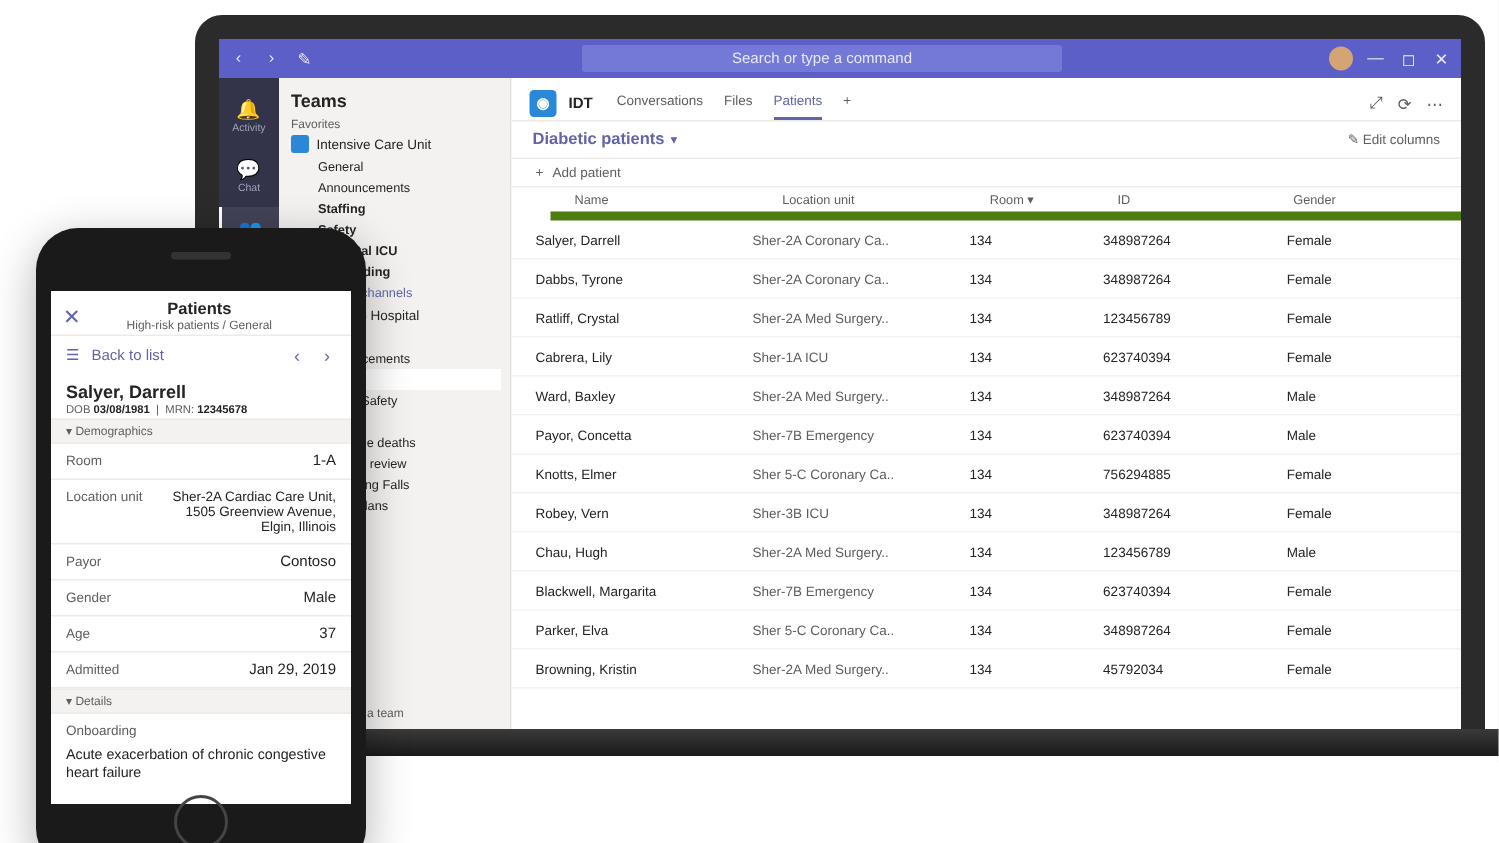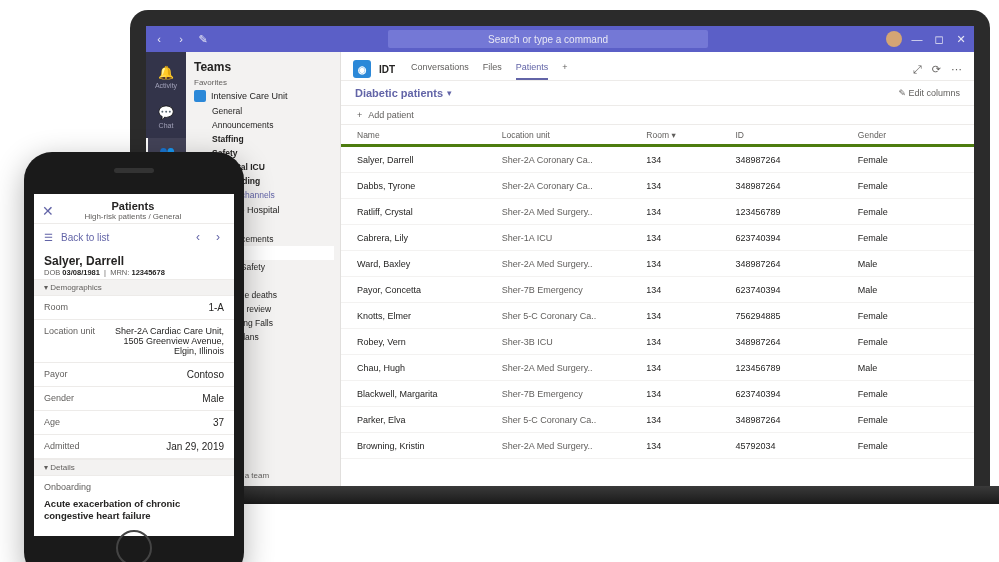--- a/index.html
+++ b/index.html
@@ -56,21 +56,21 @@
 .subhead .title { color:#6264a7; font-size: 11px; font-weight: 600; }
 .subhead .chev { color:#6264a7; font-size:9px; margin-left:4px;}
 .subhead .spacer { flex:1; }
 .subhead .edit { font-size: 9px; color:#605e5c; cursor:pointer;}
 
 .addrow { display:flex; align-items:center; gap:6px; padding: 4px 16px; border-bottom:1px solid #edebe9; border-top:1px solid #edebe9; color:#605e5c; font-size:9px; cursor:pointer;}
 
 
 .table { flex:1; overflow:auto; }
 .thead, .trow { display:grid; grid-template-columns: 1.3fr 1.3fr .8fr 1.1fr .9fr; padding: 0 16px; align-items:center;}
-.thead { height:22px; font-size:8.5px; color:#605e5c; border-bottom:3px solid #4d7c0f; }
+.thead { height:22px; font-size:8.5px; color:#605e5c; border-bottom:6px solid #4d7c0f;margin-left:26px; }
 .thead > div { cursor:pointer; }
 .trow { height: 26px; font-size: 9px; color:#252423; border-bottom:1px solid #f3f2f1;}
 
 
 .phone { position:absolute; left: 24px; top: 152px; width: 220px; height: 428px; background:#1a1a1a; border-radius: 28px; padding: 42px 10px 44px; box-shadow: 0 8px 30px rgba(0,0,0,.3); }
 .phone::before { content:""; position:absolute; top:16px; left:50%; transform:translateX(-50%); width:40px; height:5px; background:#333; border-radius:3px;}
 .phone::after { content:""; position:absolute; bottom:14px; left:50%; transform:translateX(-50%); width:32px; height:32px; border:2px solid #444; border-radius:50%;}
 .phone-screen { background:#fff; height:100%; overflow:hidden; font-size:10px; color:#252423;}
 
 .ph-top { display:flex; align-items:center; padding: 6px 8px 2px; border-bottom:1px solid #edebe9;}
@@ -86,21 +86,21 @@
 
 .ph-name { padding: 4px 10px 2px; }
 .ph-name .n { font-size: 12px; font-weight:700; }
 .ph-name .meta { font-size: 7.5px; color:#605e5c; }
 .ph-name .meta b { color:#252423; }
 
 .ph-sec { background:#f3f2f1; padding: 3px 10px; font-size:8px; color:#605e5c; border-top:1px solid #edebe9; border-bottom:1px solid #edebe9;}
 .ph-row { display:flex; padding: 6px 10px; border-bottom:1px solid #edebe9; align-items:flex-start;}
 .ph-row .k { font-size:9px; color:#605e5c; flex-basis: 68px; }
 .ph-row .v { flex:1; text-align:right; font-size: 10px; }
-.ph-diag { padding: 6px 10px; font-size: 9.5px; line-height:1.3;font-weight:bold; }
+.ph-diag { padding: 6px 10px; font-size: 9.5px; line-height:1.3; }
 </style>
 </head>
 <body>
 
 <div class="laptop">
   <div class="laptop-bezel">
     <div class="laptop-screen">
 
       <div class="tb">
         <div class="tb-left">

